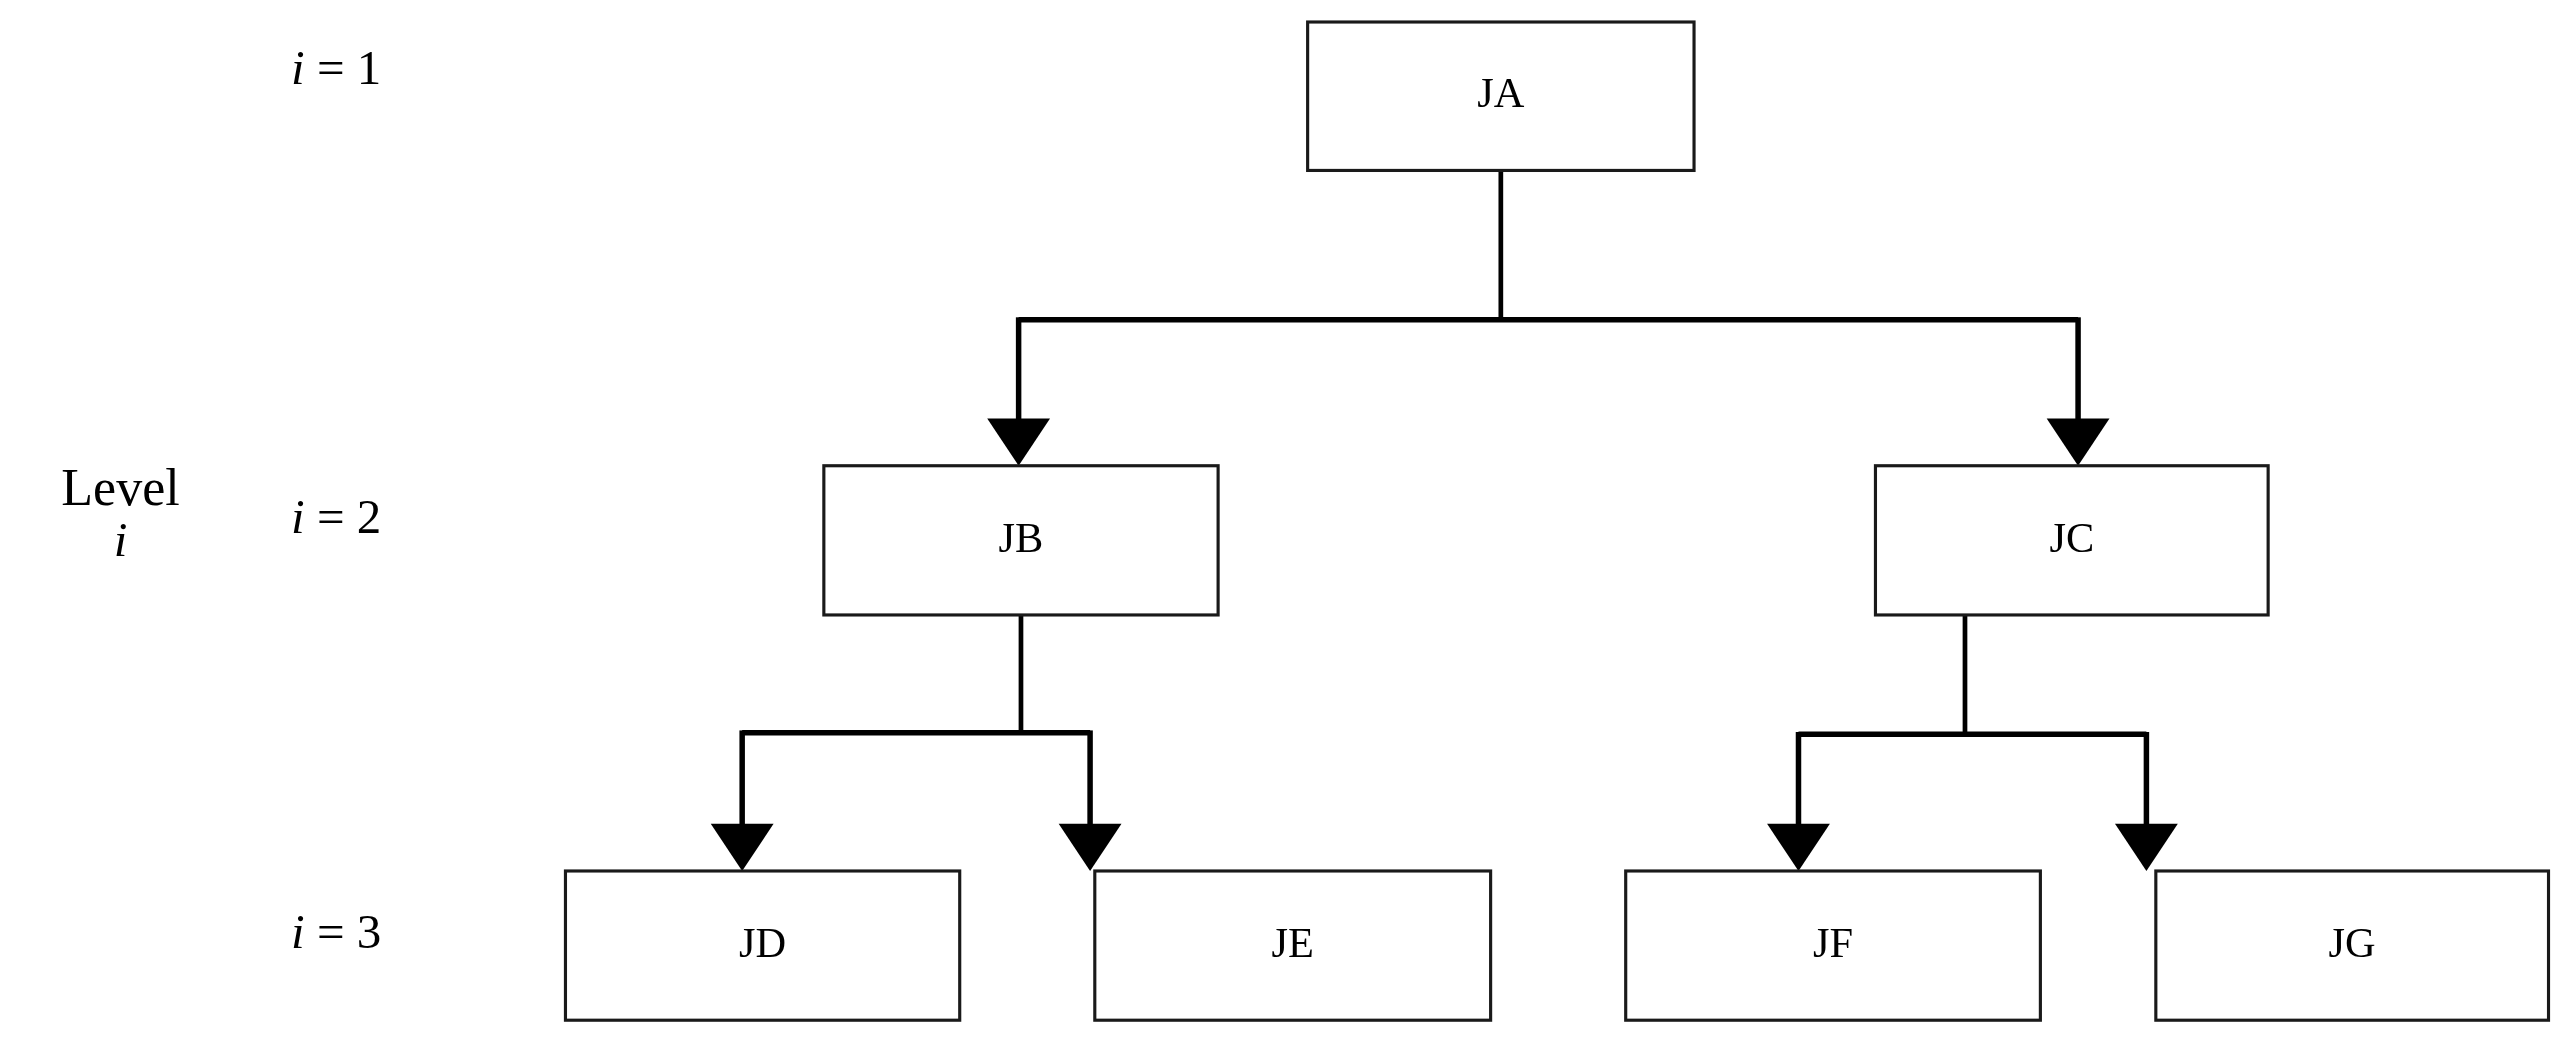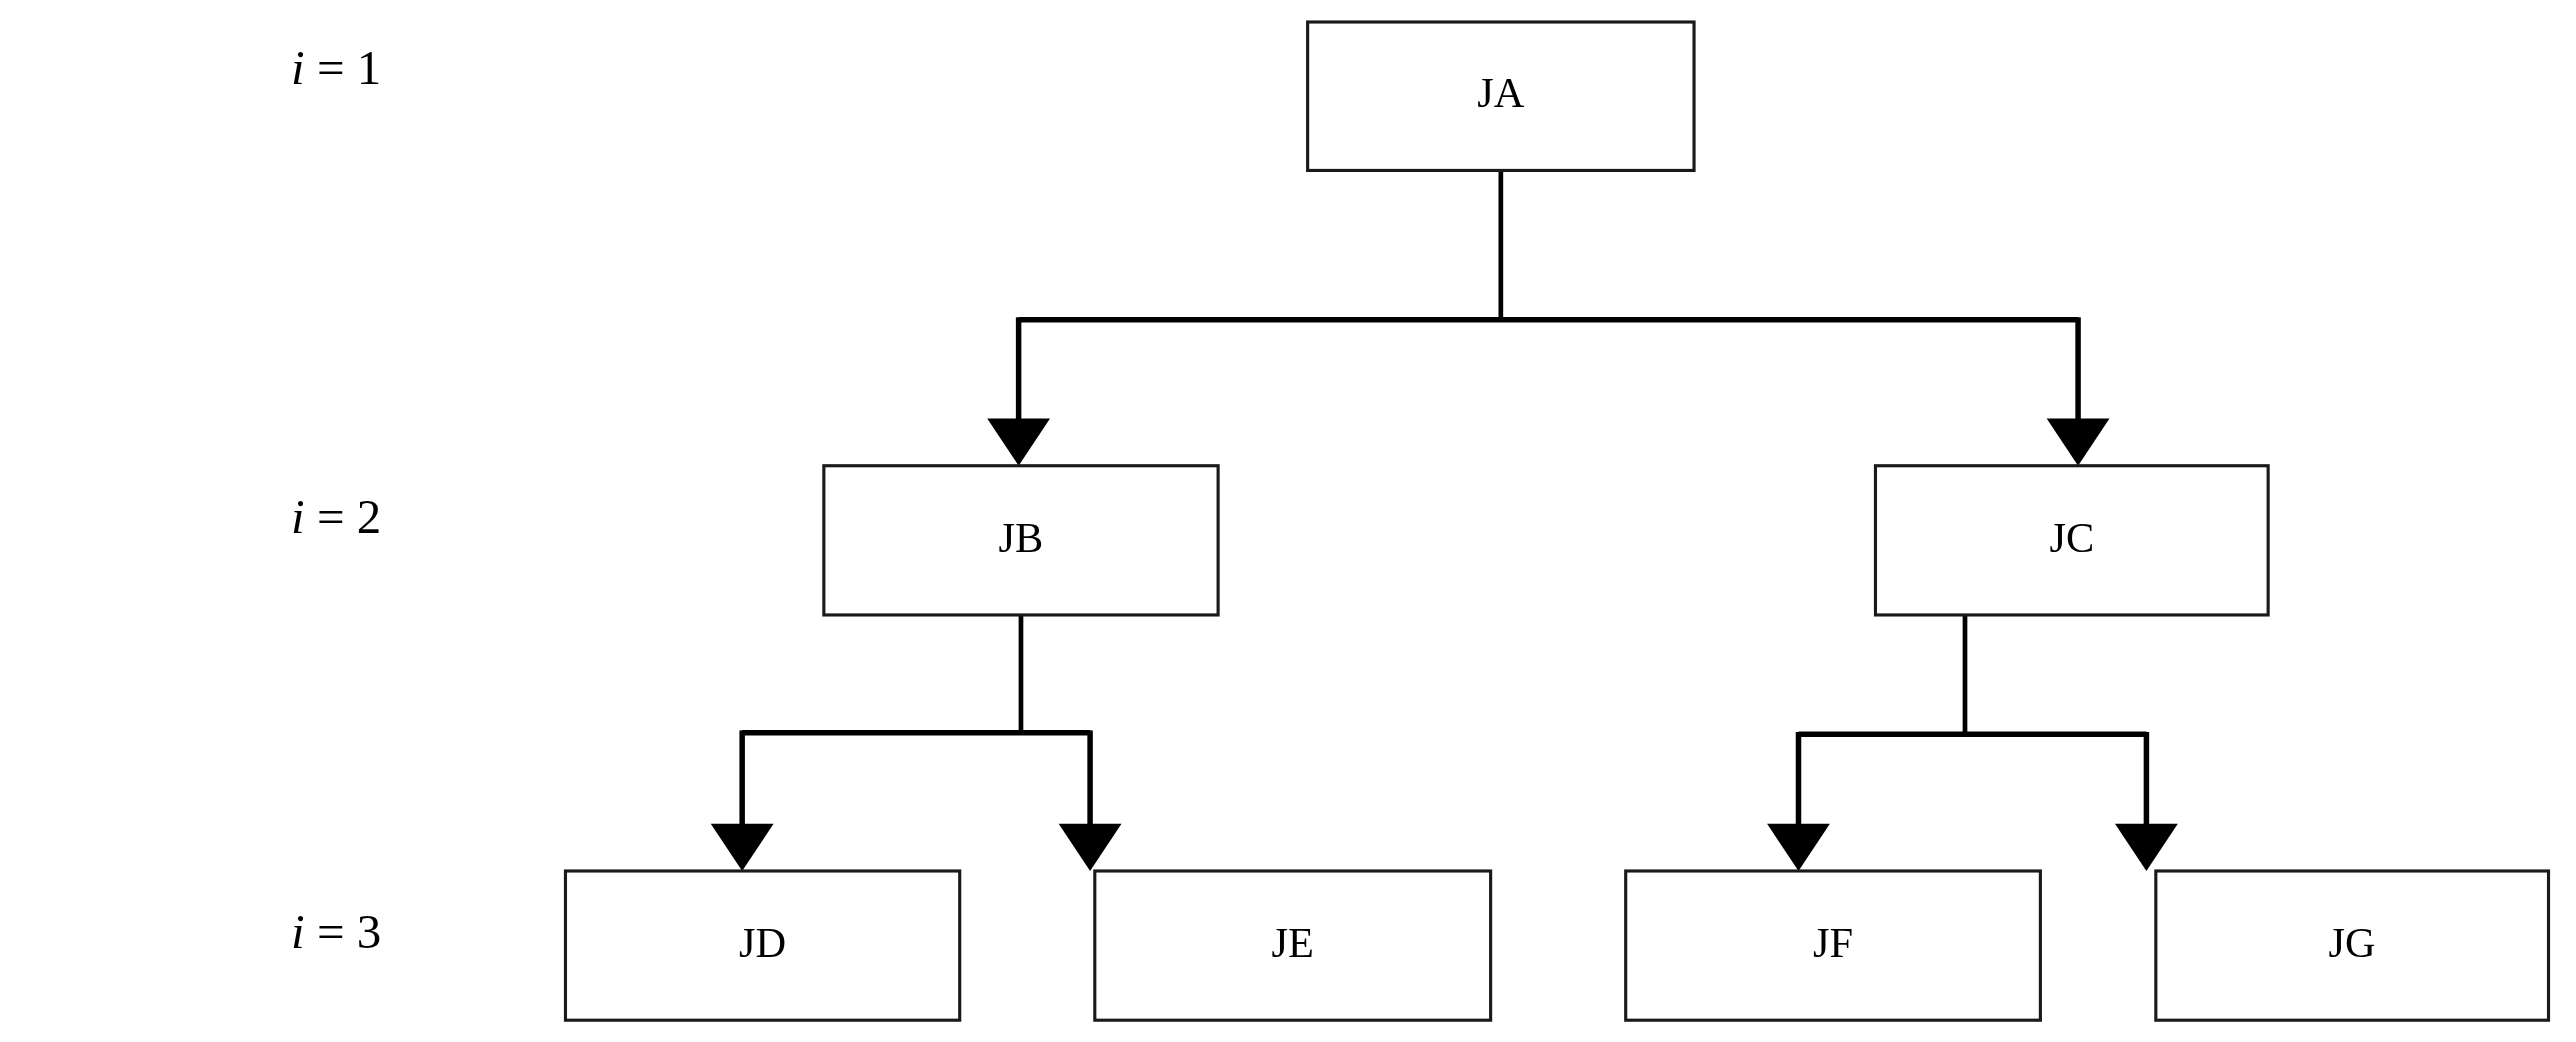--- a/index.html
+++ b/index.html
@@ -84,20 +84,24 @@
   }
   .tick-var {
     font-style: italic;
   }
 </style>
 </head>
 <body>
 
 <div id="canvas">
 
+  <div class="axis-label level-caption">
+    <div class="level-word">Level</div>
+    <div class="level-italic">i</div>
+  </div>
 
   <div class="axis-label tick-label" style="left:291px; top:6.3px;margin-top:37px;">
     <span class="tick-var">i</span><span> = </span><span>1</span>
   </div>
 
   <div class="axis-label tick-label" style="left:291px; top:492px;">
     <span class="tick-var">i</span><span> = </span><span>2</span>
   </div>
 
   <div class="axis-label tick-label" style="left:291px; top:897px;margin-top:10px;">

